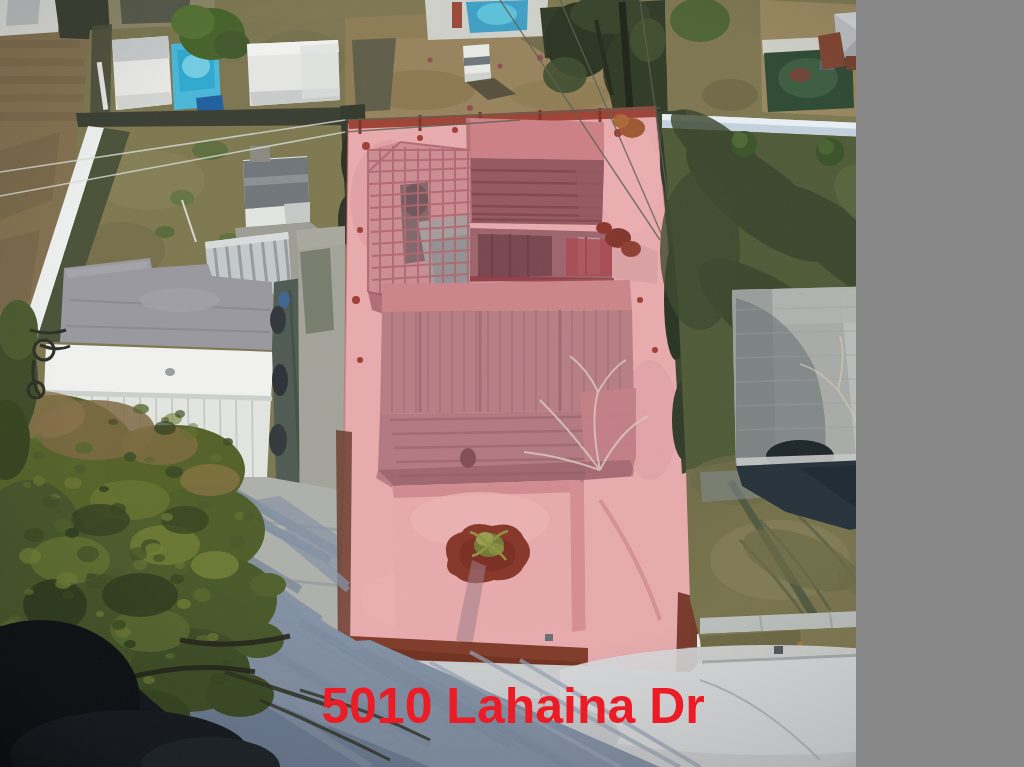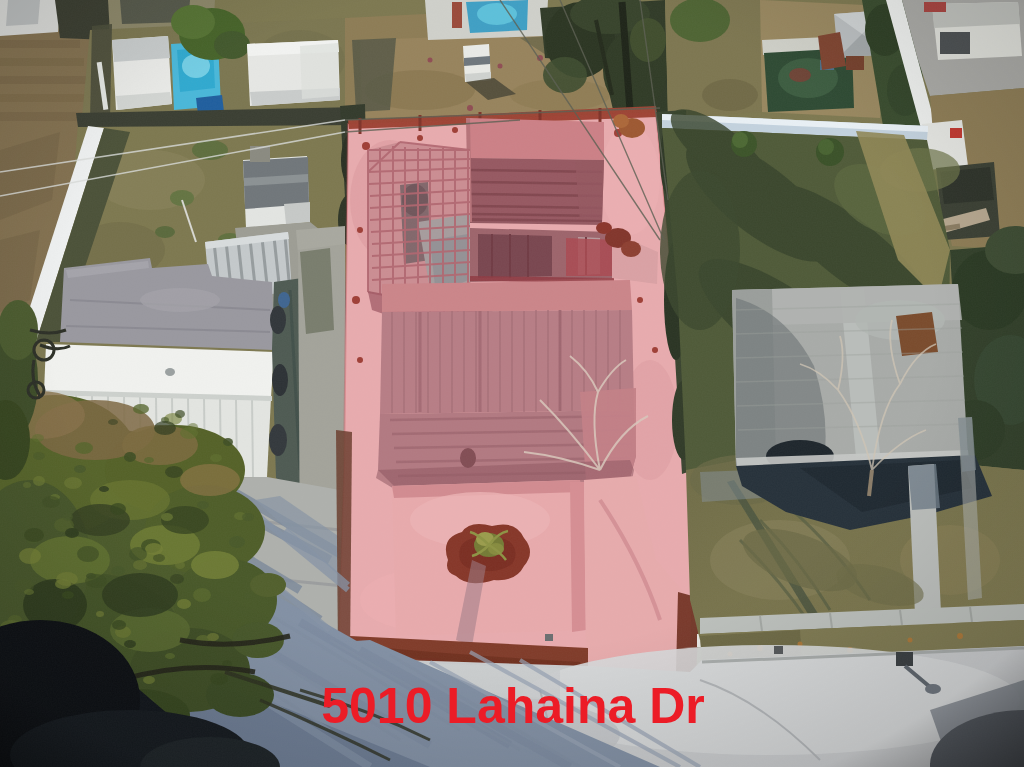--- a/index.html
+++ b/index.html
@@ -1,16 +1,16 @@
 <!DOCTYPE html>
 <html><head>
 <meta charset="utf-8">
 <style>
   html,body{margin:0;padding:0;background:#888;}
-  #scene{position:relative;width:1024px;height:767px;overflow:hidden;font-family:"Liberation Sans",sans-serif;}
+  #scene{position:relative;width:856px;height:767px;overflow:hidden;font-family:"Liberation Sans",sans-serif;}
 </style>
 </head>
 <body>
 <div id="scene">
 <svg width="1024" height="767" viewBox="0 0 1024 767">
 <defs>
   <radialGradient id="vig" cx="48%" cy="42%" r="78%">
     <stop offset="55%" stop-color="#000" stop-opacity="0"></stop>
     <stop offset="85%" stop-color="#000" stop-opacity="0.12"></stop>
     <stop offset="100%" stop-color="#000" stop-opacity="0.5"></stop>

